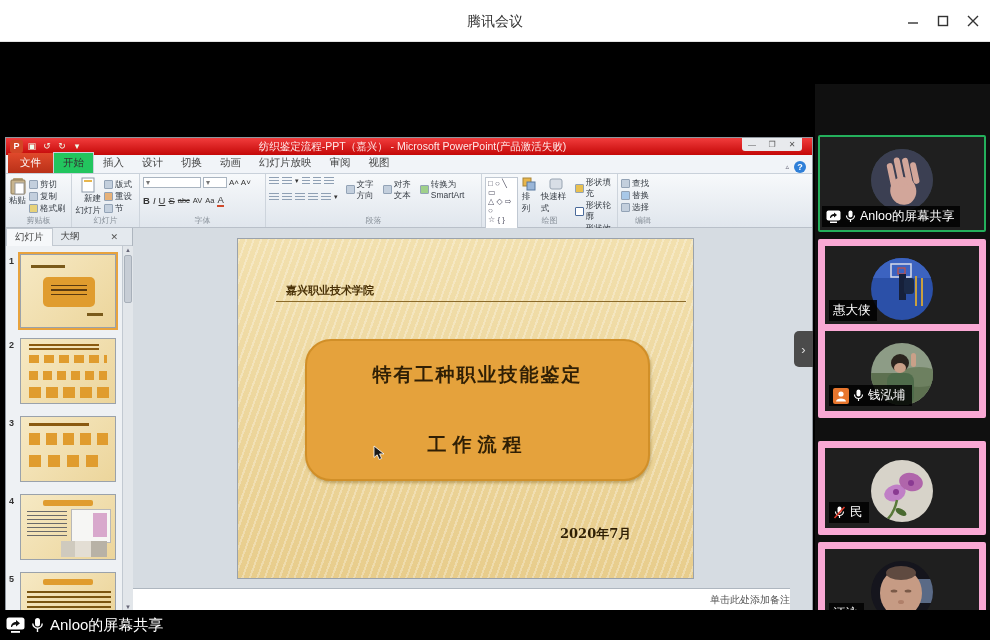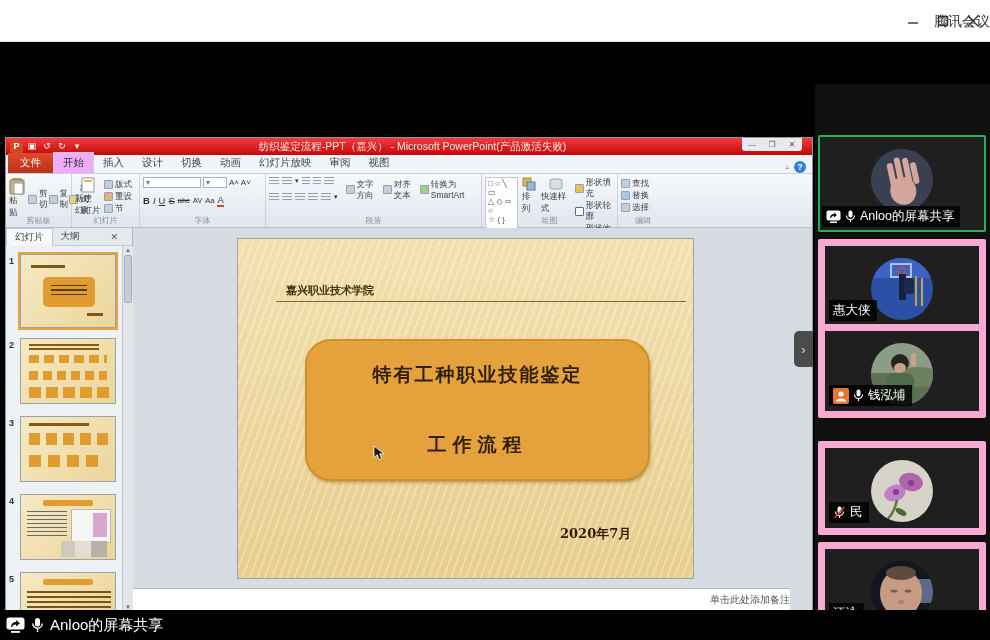--- a/index.html
+++ b/index.html
@@ -2,21 +2,21 @@
 <html><head>
 <meta charset="utf-8">
 <style>
   * { box-sizing: border-box; margin:0; padding:0; }
   html,body { width:990px; height:640px; }
   body { font-family:"Liberation Sans",sans-serif; background:#000; position:relative; overflow:hidden; }
   .abs { position:absolute; }
 
   
   .tm-titlebar { left:0; top:0; width:990px; height:42px; background:#ffffff; border-bottom:1px solid #e3e3e3; }
-  .tm-title { left:0; right:0; top:13px; text-align:right; font-size:14px; color:#333; }
+  .tm-title { left:0; right:0; top:13px; text-align:center; font-size:14px; color:#333; }
   .tm-btn { top:12px; width:18px; height:18px; cursor:pointer; display:flex; align-items:center; justify-content:center; }
   .tm-content { left:0; top:42px; width:990px; height:568px; background:#000; }
   .tm-bottombar { left:0; top:610px; width:990px; height:30px; background:#000; display:flex; align-items:center; padding-left:6px; gap:6px; }
   .tm-bottombar .lbl { color:#fff; font-size:15px; }
 
   
   .sidebar { left:815px; top:42px; width:175px; height:568px; background:#101010; }
   .tile { left:3px; width:168px; height:94px; background:#1f1f1f; border:7px solid #f9a8d4; border-radius:2px; }
   .tile.active { border:2px solid #24b05c; }
   .avatar { left:50%; top:12px; transform:translateX(-50%); width:62px; height:62px; border-radius:50%; overflow:hidden; }
@@ -28,21 +28,21 @@
   .ppt-titlebar { left:0; top:0; width:100%; height:17px; background:linear-gradient(#f13c3c,#c40808); display:flex; align-items:center; }
   .qat { display:flex; align-items:center; gap:3px; padding-left:4px; }
   .ppt-app-ic { width:13px; height:13px; background:#d24726; color:#fff; font-size:9px; font-weight:bold; text-align:center; line-height:13px; border-radius:2px; }
   .qat-ic { width:12px; height:11px; font-size:9px; color:#efe; line-height:11px; text-align:center; }
   .ppt-title { flex:1; text-align:center; color:#ffe9e9; font-size:10.5px; overflow:hidden; white-space:nowrap; }
   .win-ctl { display:flex; background:#e8eaed; border-radius:0 0 3px 3px; margin-right:10px; height:13px; align-self:flex-start; }
   .win-ctl span { width:20px; text-align:center; font-size:8px; color:#555; line-height:13px; cursor:pointer; }
   .ribbon-tabs { left:0; top:17px; width:100%; height:19px; background:#f1f4f8; border-bottom:1px solid #c9d1da; display:flex; align-items:flex-end; padding-left:2px; }
   .rtab { font-size:10.5px; color:#444; padding:3px 9px; cursor:pointer; }
   .rtab.file { background:linear-gradient(#e0492b,#b93118); color:#fff; padding:3px 12px; }
-  .rtab.sel { background:#f0abfc; border:1px solid #c9d1da; border-bottom:none; color:#333; }
+  .rtab.sel { background:#22c55e; border:1px solid #c9d1da; border-bottom:none; color:#333; }
   .ribbon { left:0; top:36px; width:100%; height:54px; background:linear-gradient(#f7f9fb,#e0e6ed); border-bottom:1px solid #b9c0c9; display:flex; }
   .rgroup { height:100%; border-right:1px solid #cdd4dc; position:relative; padding:3px 3px 12px 3px; }
   .rg-label { position:absolute; bottom:1px; left:0; right:0; text-align:center; font-size:8px; color:#8a929b; }
   .rbtn { font-size:8.5px; color:#3a4048; display:flex; flex-direction:column; align-items:center; cursor:pointer; }
   .rsmall { font-size:8.5px; color:#3a4048; display:flex; align-items:center; gap:2px; cursor:pointer; line-height:11px; }
   .mini-ic { display:inline-block; width:9px; height:9px; background:#c3cfdd; border:1px solid #93a3b6; border-radius:1px; flex:none; }
   .fontbox { width:58px; height:11px; background:#fff; border:1px solid #a9b4c0; font-size:8px; color:#777; line-height:10px; padding-left:2px; }
   .glyphrow { display:flex; gap:3px; align-items:center; font-size:9.5px; color:#333; }
   .barlines { display:inline-block; width:10px; height:8px; background:repeating-linear-gradient(#8fa0b4 0 1px,transparent 1px 3px); }
 
@@ -142,41 +142,41 @@
       <div class="rgroup" style="width:66px;">
         <div style="display:flex; gap:3px;">
           <div class="rbtn">
             <svg width="16" height="18">
                 <rect x="3" y="1" width="10" height="5" rx="1" fill="#b9a27a"></rect>
                 <rect x="1" y="3" width="14" height="14" rx="1" fill="#c8b58f" stroke="#8d7a55"></rect>
                 <rect x="5" y="6" width="9" height="11" fill="#fff" stroke="#999"></rect>
               </svg>
             <span>粘贴</span>
           </div>
-          <div style="display:flex; gap:1px; padding-top:2px;">
+          <div style="display:flex; flex-direction:column; gap:1px; padding-top:2px;">
             <span class="rsmall">
                 <span class="mini-ic"></span>
                 <span>剪切</span>
               </span>
             <span class="rsmall">
                 <span class="mini-ic"></span>
                 <span>复制</span>
               </span>
             <span class="rsmall">
                 <span class="mini-ic" style="background:#e7d27a;"></span>
                 <span>格式刷</span>
               </span>
           </div>
         </div>
         <div class="rg-label">剪贴板</div>
       </div>
 
       <div class="rgroup" style="width:68px;">
         <div style="display:flex; gap:3px;">
-          <div class="rbtn" style="width:26px; text-align:left;">
+          <div class="rbtn" style="width:26px; text-align:right;">
             <svg width="16" height="16">
                 <rect x="2" y="1" width="12" height="14" fill="#fff" stroke="#8d99a8"></rect>
                 <rect x="4" y="3" width="8" height="2" fill="#e8b64c"></rect>
               </svg>
             <span>新建 幻灯片</span>
           </div>
           <div style="display:flex; flex-direction:column; gap:1px; padding-top:2px;">
             <span class="rsmall">
                 <span class="mini-ic"></span>
                 <span>版式</span>

